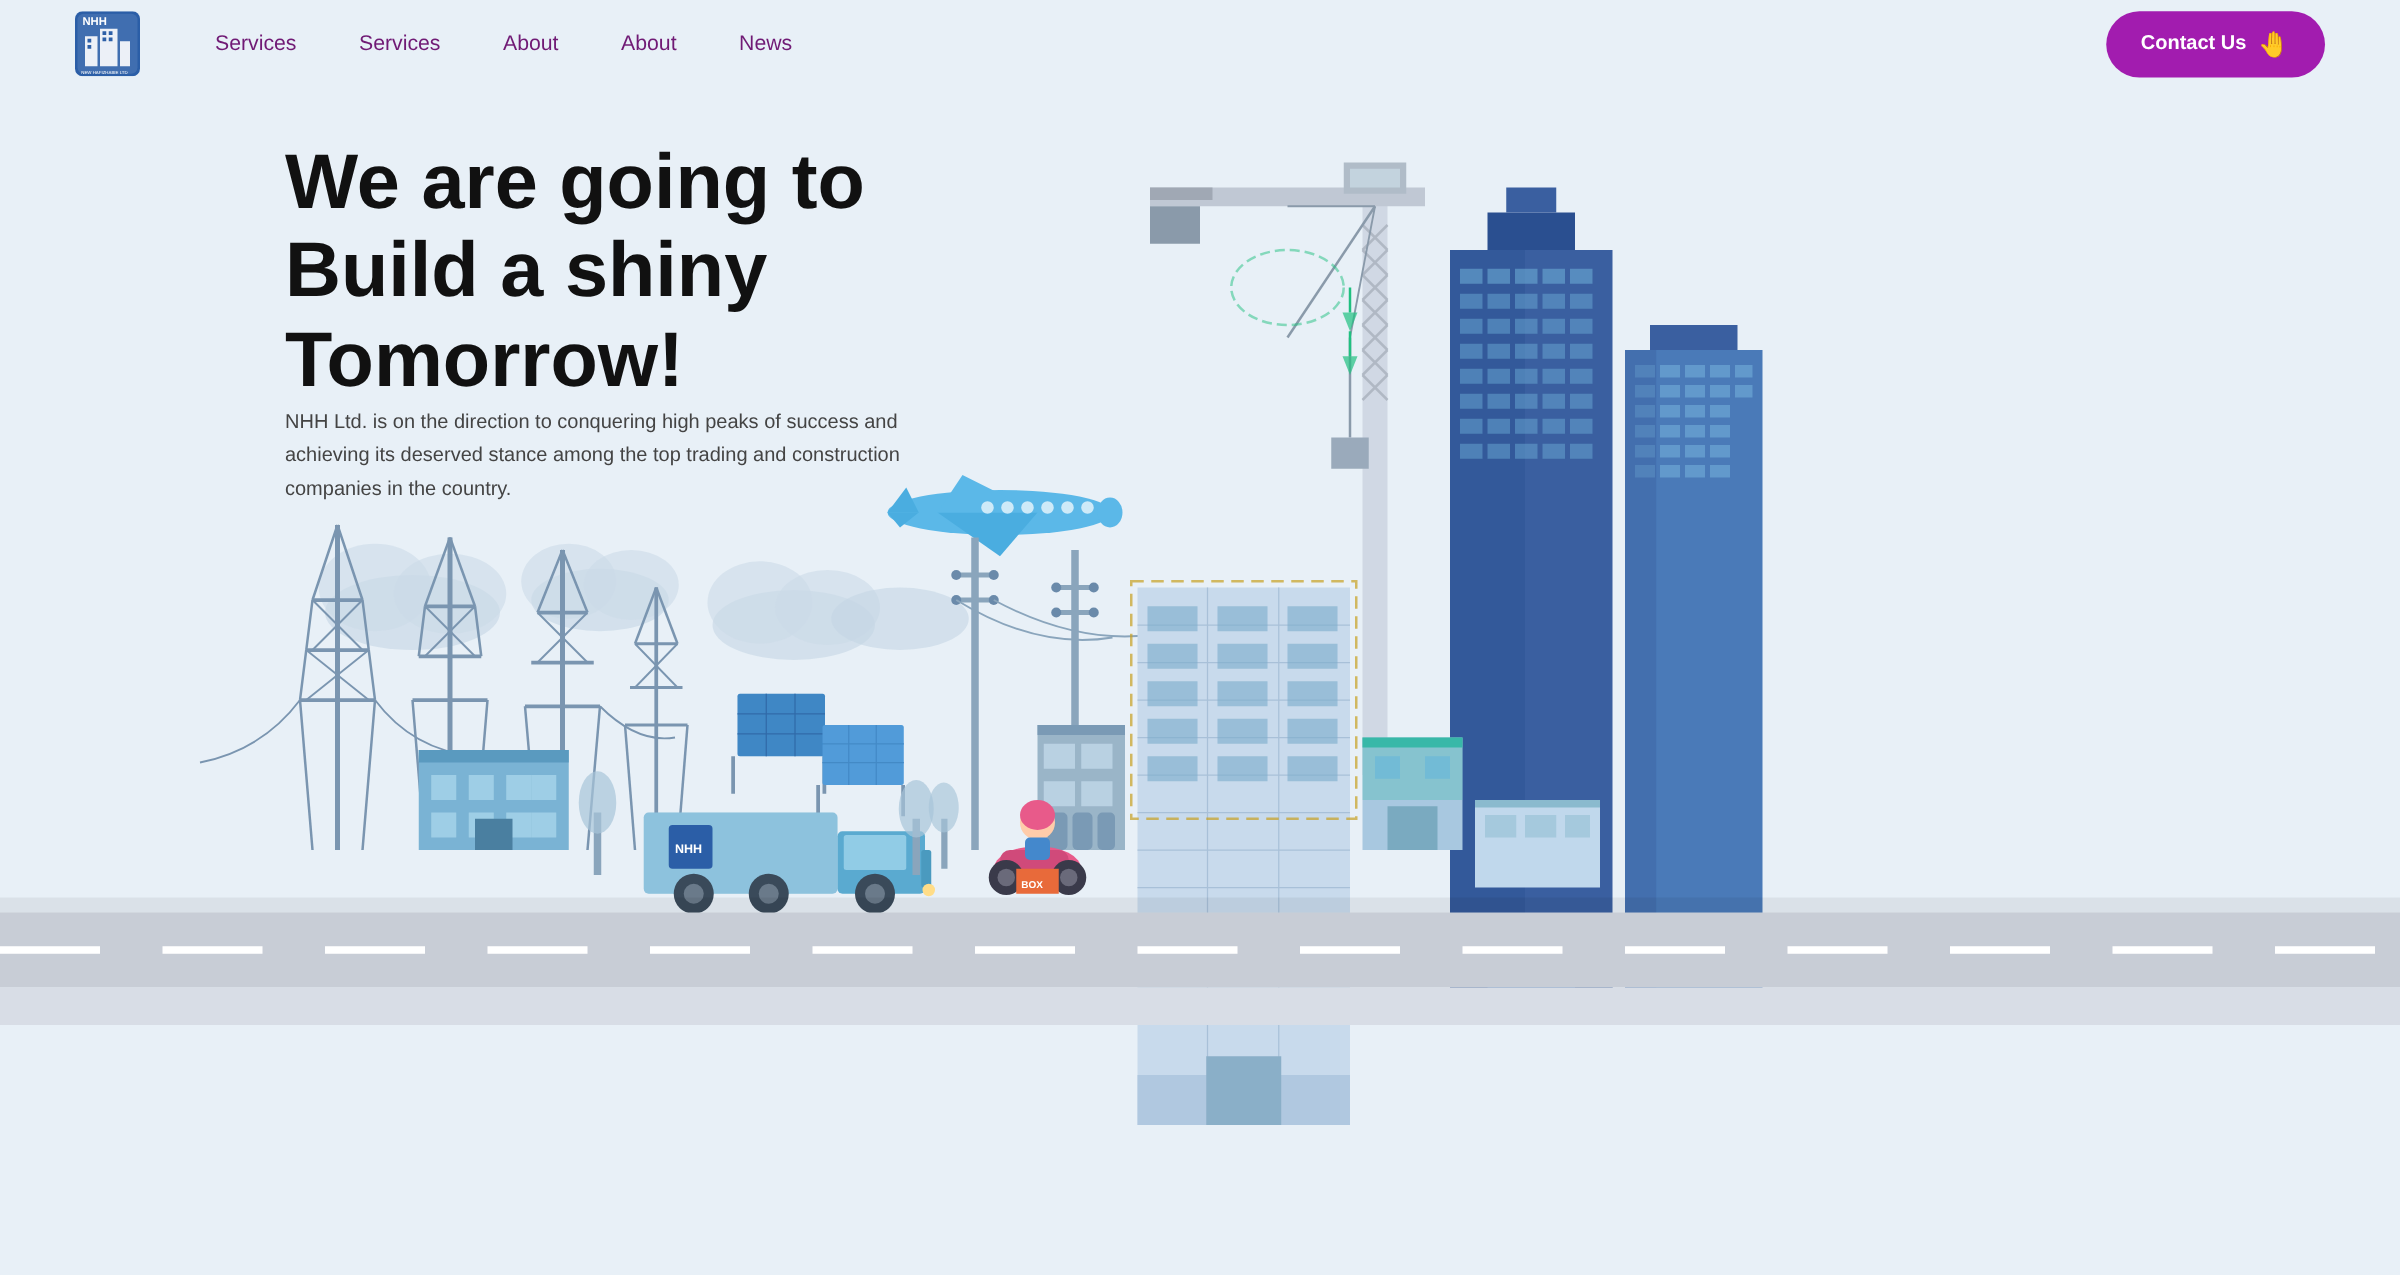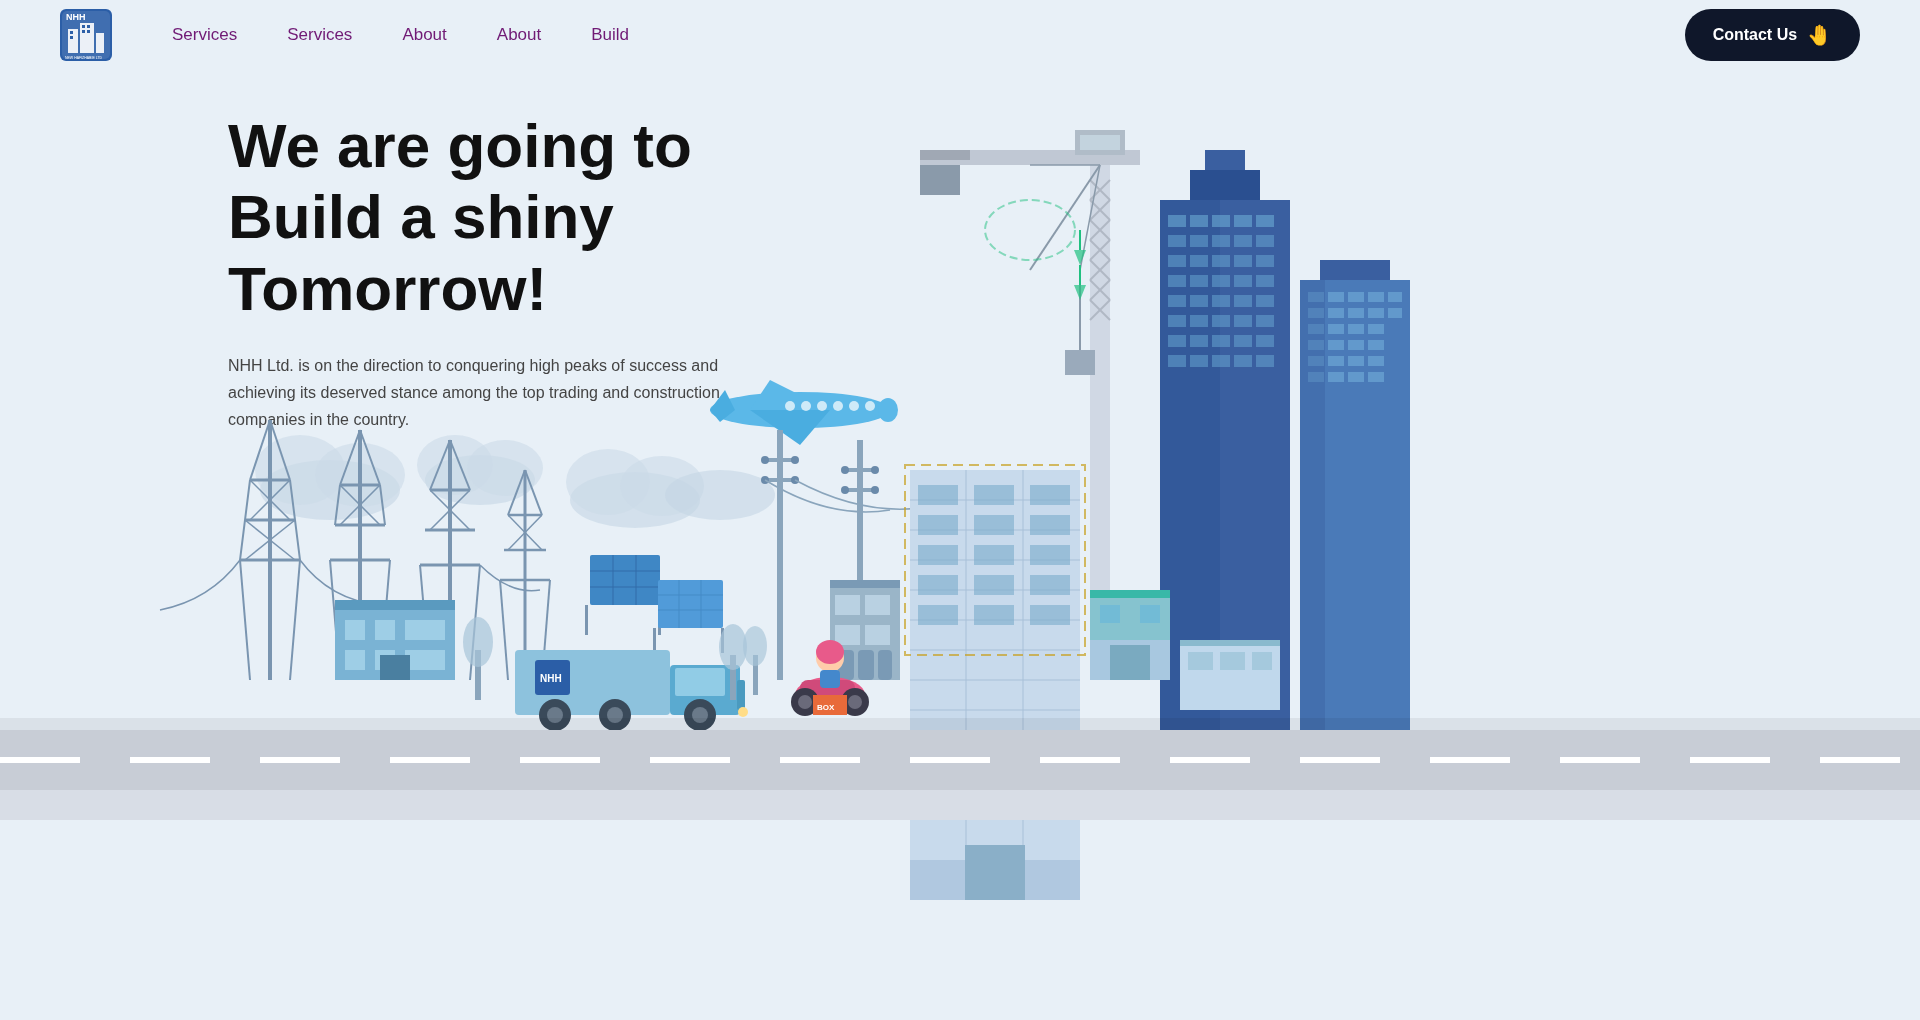--- a/index.html
+++ b/index.html
@@ -40,21 +40,21 @@
     }
     .nav-link {
       font-size: 17px;
       color: #701a75;
       text-decoration: none;
       font-weight: 500;
       cursor: pointer;
     }
     .contact-btn {
       margin-left: auto;
-      background: #0f172a;
+      background: #a21caf;
       color: #fff;
       border: none;
       border-radius: 30px;
       padding: 14px 28px;
       font-size: 16px;
       font-weight: 600;
       cursor: pointer;
       display: flex;
       align-items: center;
       gap: 10px;
@@ -69,21 +69,20 @@
       top: 110px;
     }
     .hero-title {
       font-size: 62px;
       font-weight: 900;
       color: #111;
       line-height: 1.15;
       max-width: 480px;
     }
     .hero-subtitle {
-      margin-top: 28px;
       font-size: 16px;
       color: #444;
       line-height: 1.7;
       max-width: 520px;
     }
 
     
     .main-svg {
       position: absolute;
       bottom: 0;
@@ -118,21 +117,21 @@
       <text x="6" y="11" font-size="9" font-weight="bold" fill="white" font-family="Arial">NHH</text>
       <text x="5" y="50" font-size="3.5" fill="white" font-family="Arial">NEW HAFIZHABIE LTD</text>
     </svg>
   </div>
 
   <nav class="nav-links">
     <a class="nav-link">Services</a>
     <a class="nav-link">Services</a>
     <a class="nav-link">About</a>
     <a class="nav-link">About</a>
-    <a class="nav-link">Build</a>
+    <a class="nav-link">News</a>
   </nav>
 
   <button class="contact-btn">
     <span>Contact Us</span>
     <span class="hand-icon">🤚</span>
   </button>
 </nav>
 
 <div class="hero-text">
   <h1 class="hero-title">We are going to Build a shiny Tomorrow!</h1>

